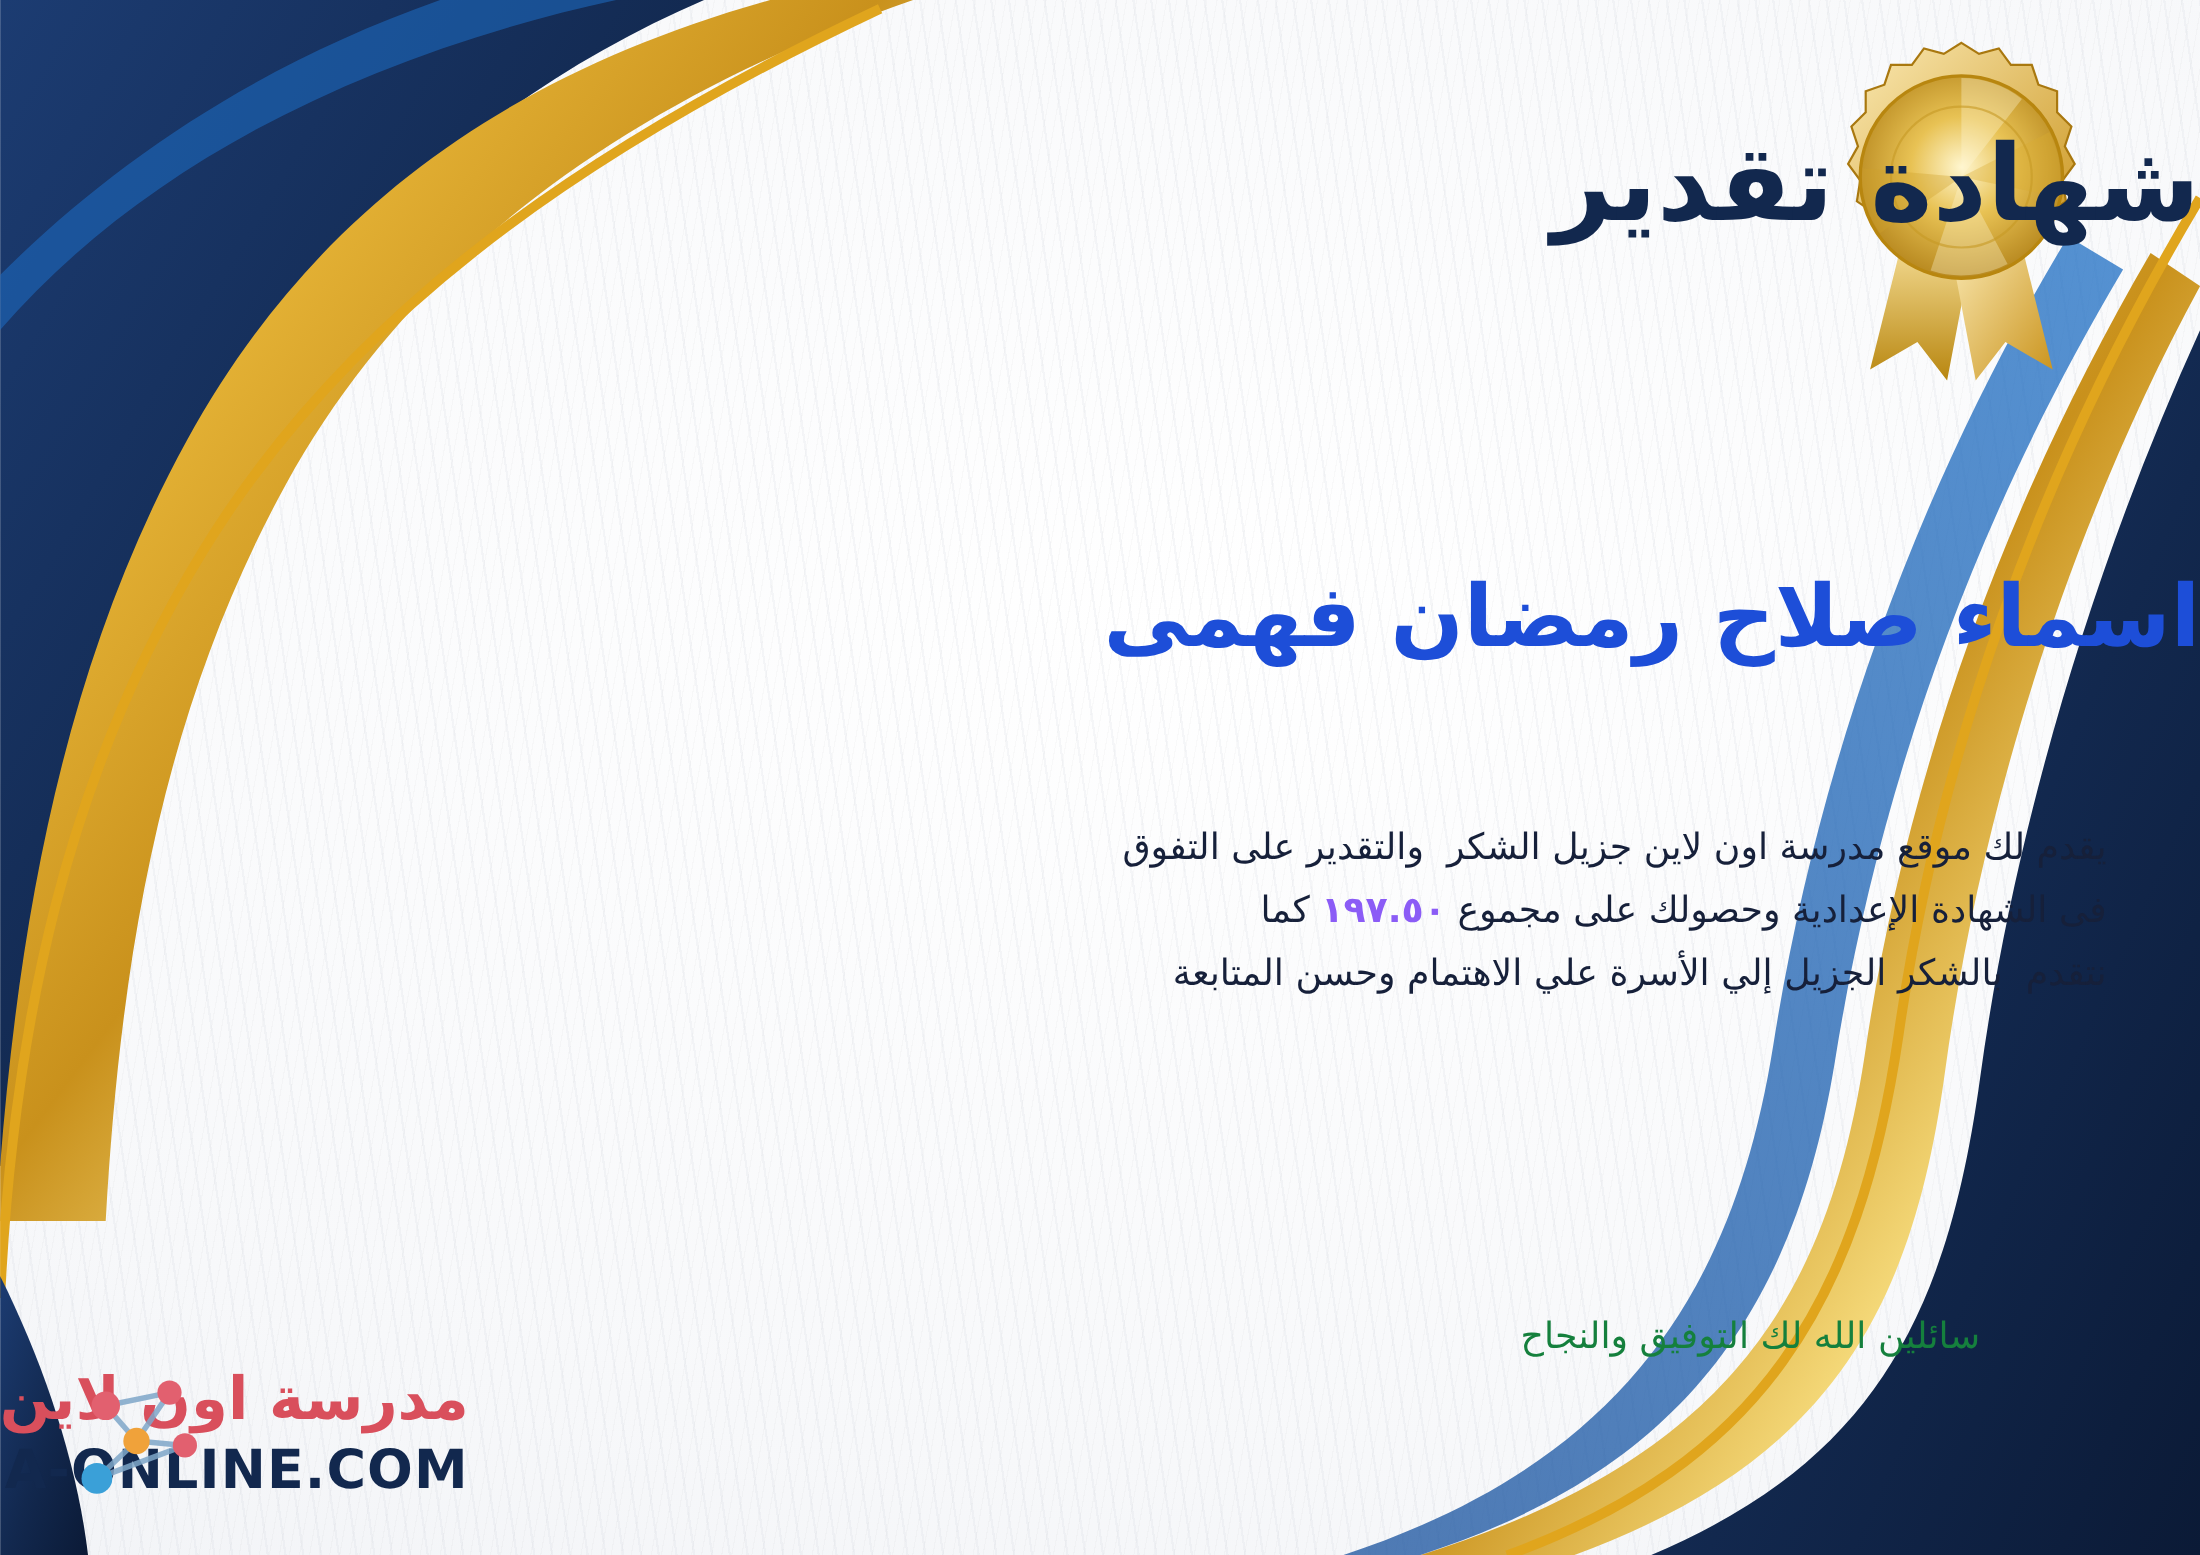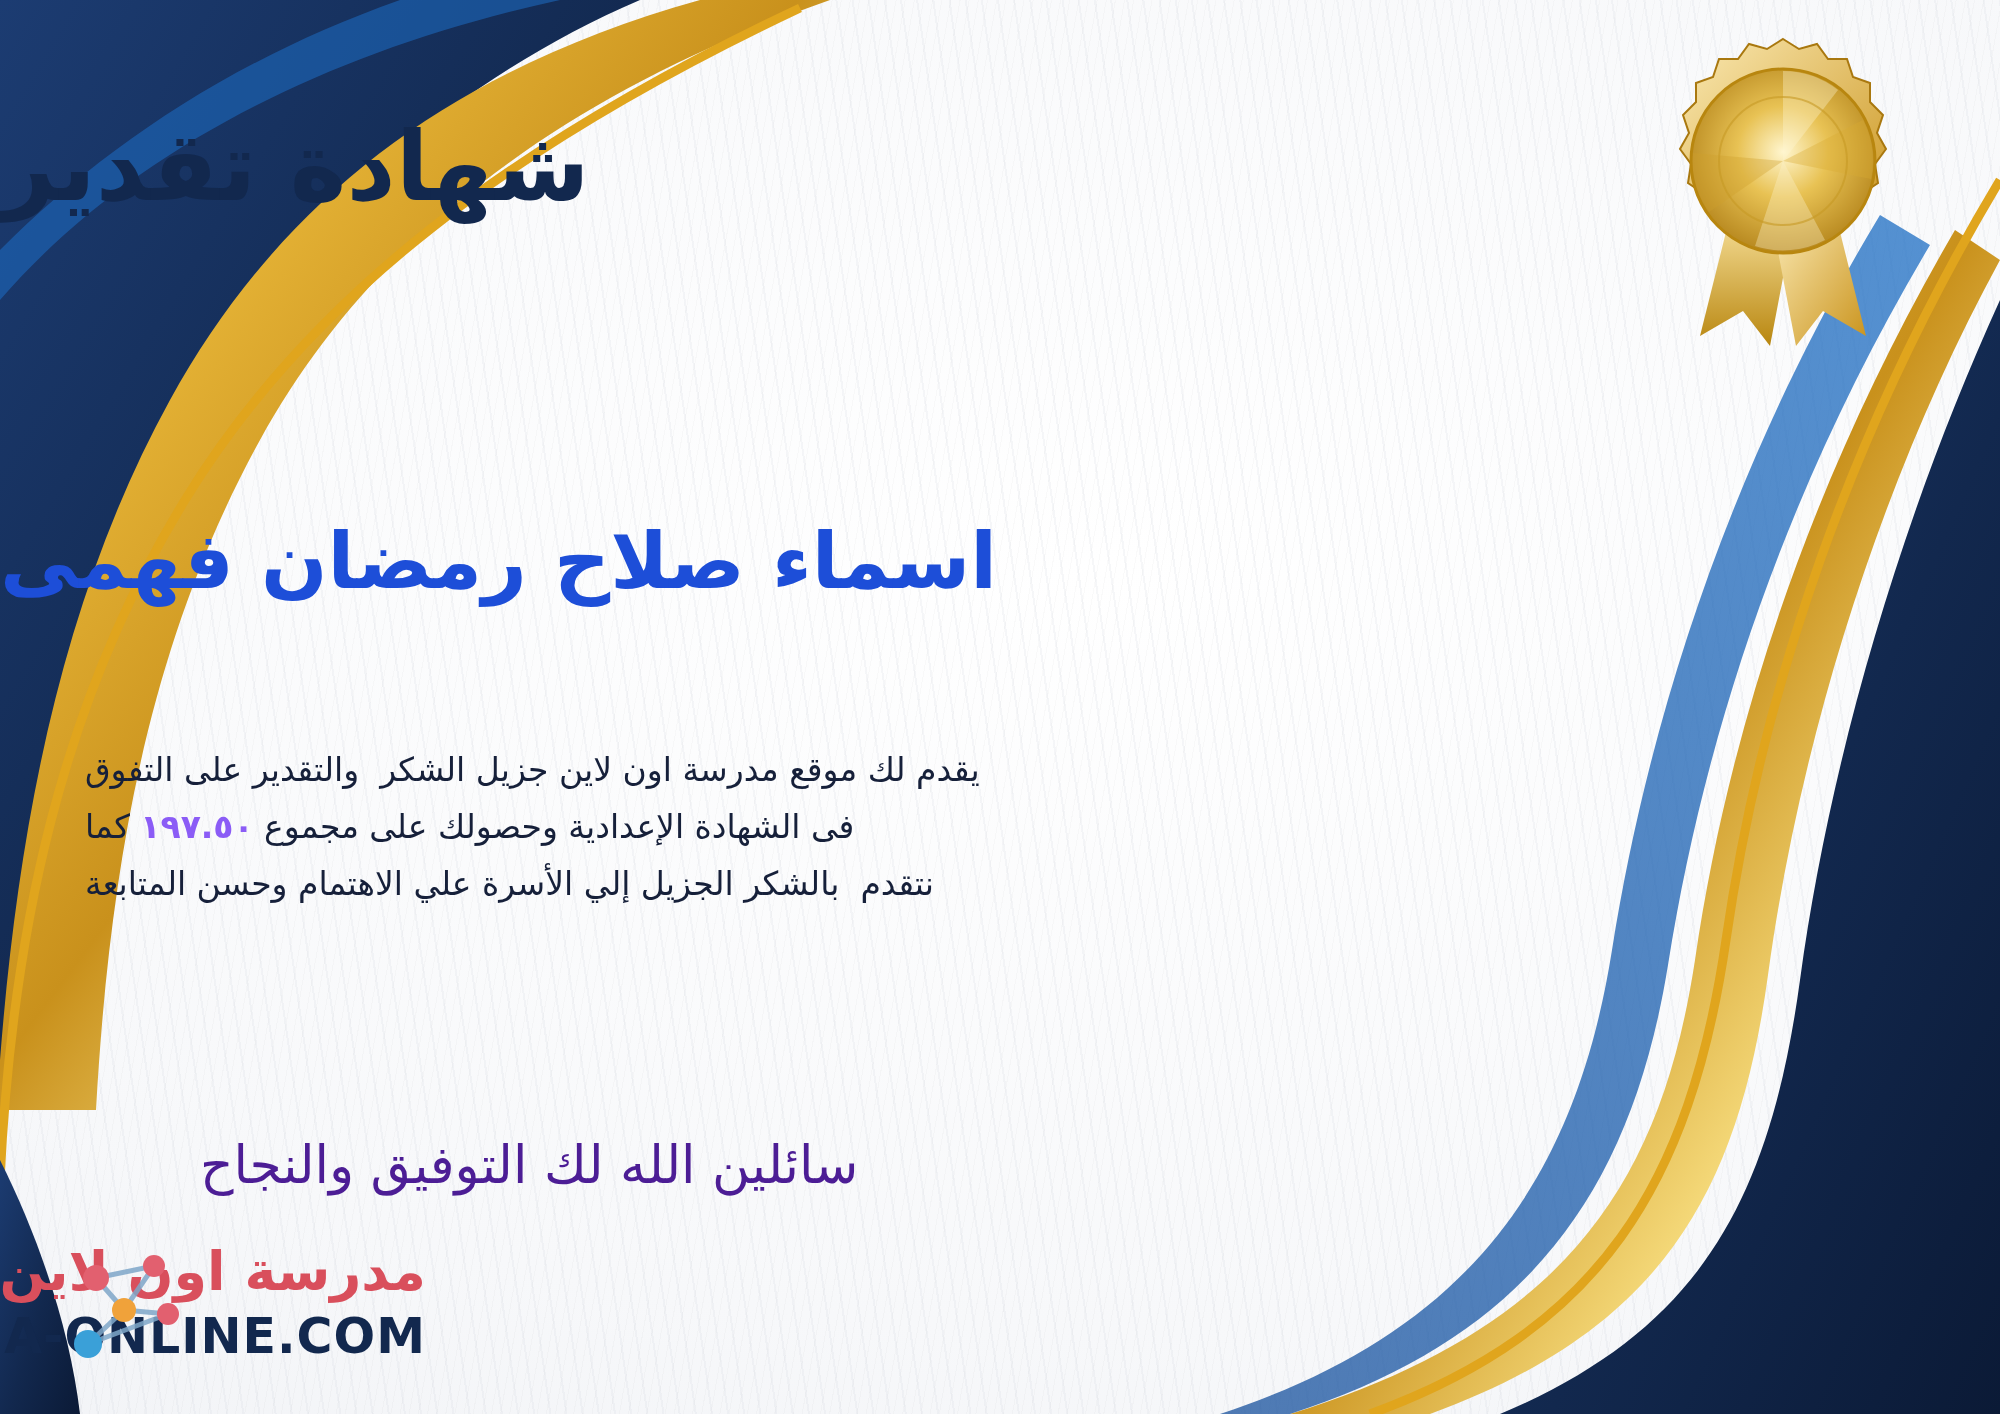--- a/index.html
+++ b/index.html
@@ -62,21 +62,21 @@
     height: 320px;
   }
 
   
   .content {
     position: absolute;
     top: 0;
     left: 0;
     width: 2000px;
     height: 1414px;
-    text-align: left;
+    text-align: right;
   }
 
   .title {
     position: absolute;
     top: 115px;
     left: 0;
     width: 2000px;
     font-size: 96px;
     font-weight: 700;
     color: #12284e;
@@ -113,26 +113,26 @@
     white-space: pre-wrap;
   }
   .score {
     font-weight: 700;
     color: #8b5cf6;
     letter-spacing: 2px;
   }
 
   .wish {
     position: absolute;
-    top: 1135px;
+    top: 1194px;
     left: 50%;
     transform: translateX(-50%);
     width: 1600px;
-    font-size: 52px;
-    color: #4c1d95;
+    font-size: 33px;
+    color: #15803d;
     direction: rtl;
   }
 
   
   .brand {
     position: absolute;
     left: 36px;
     bottom: 30px;
     width: 560px;
     height: 150px;

